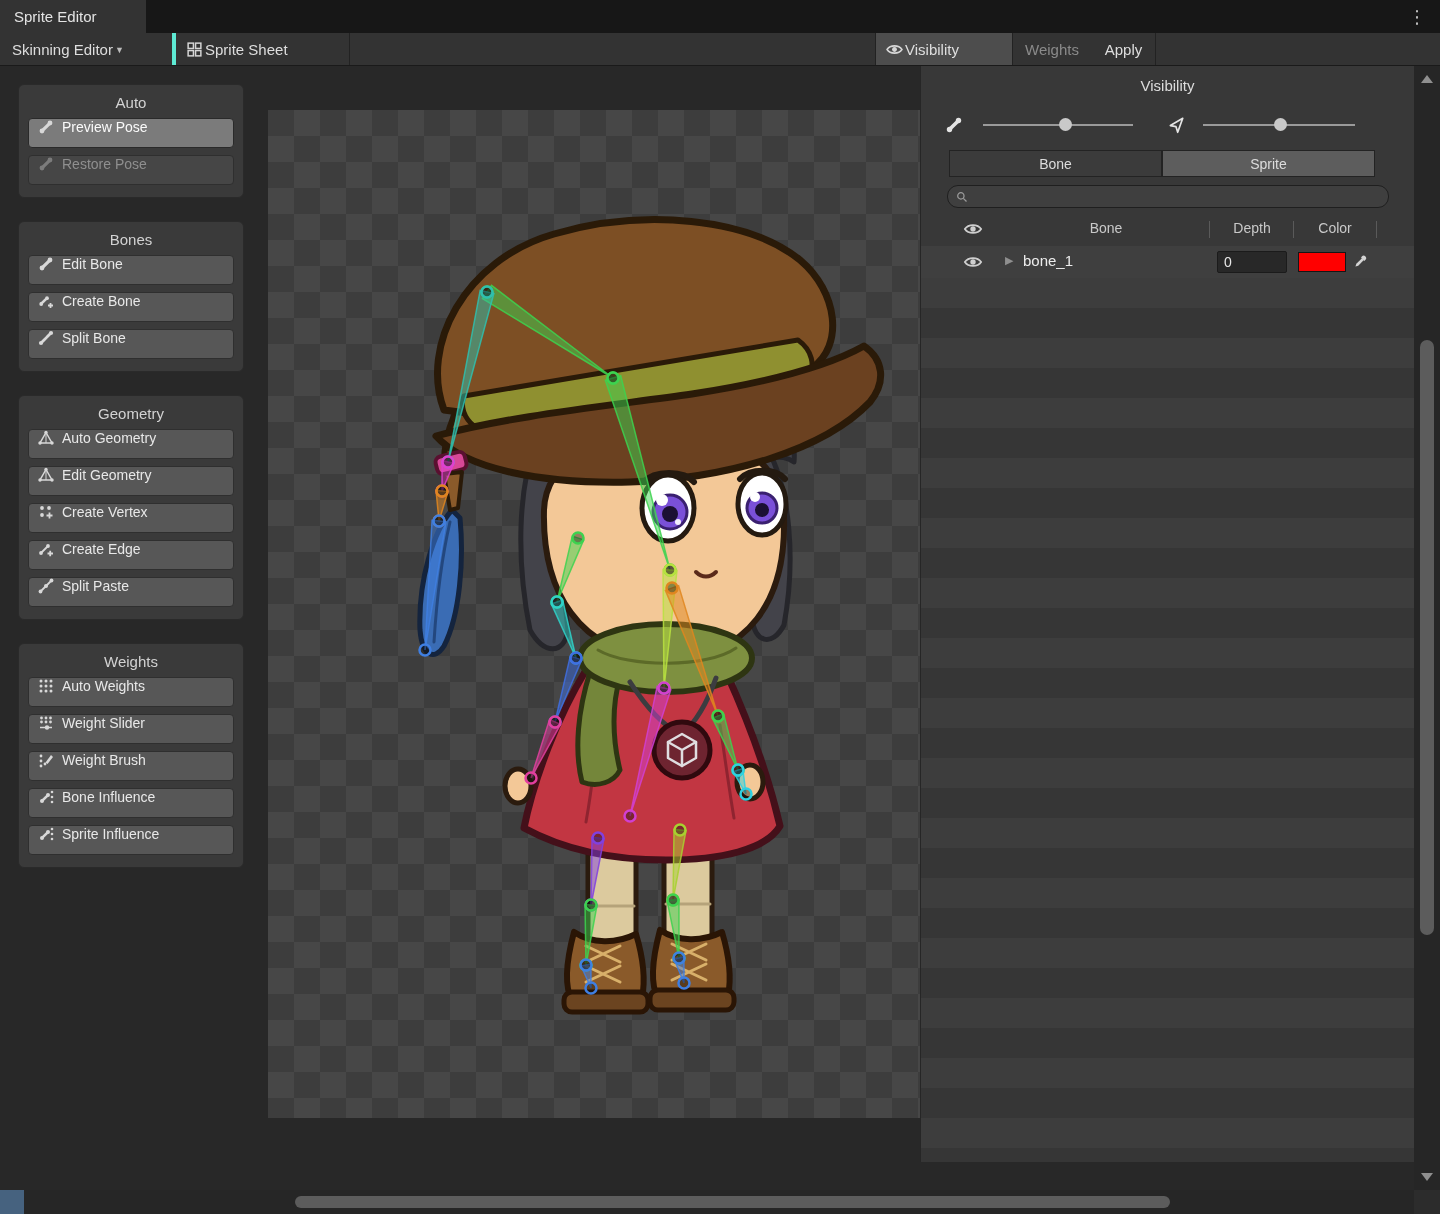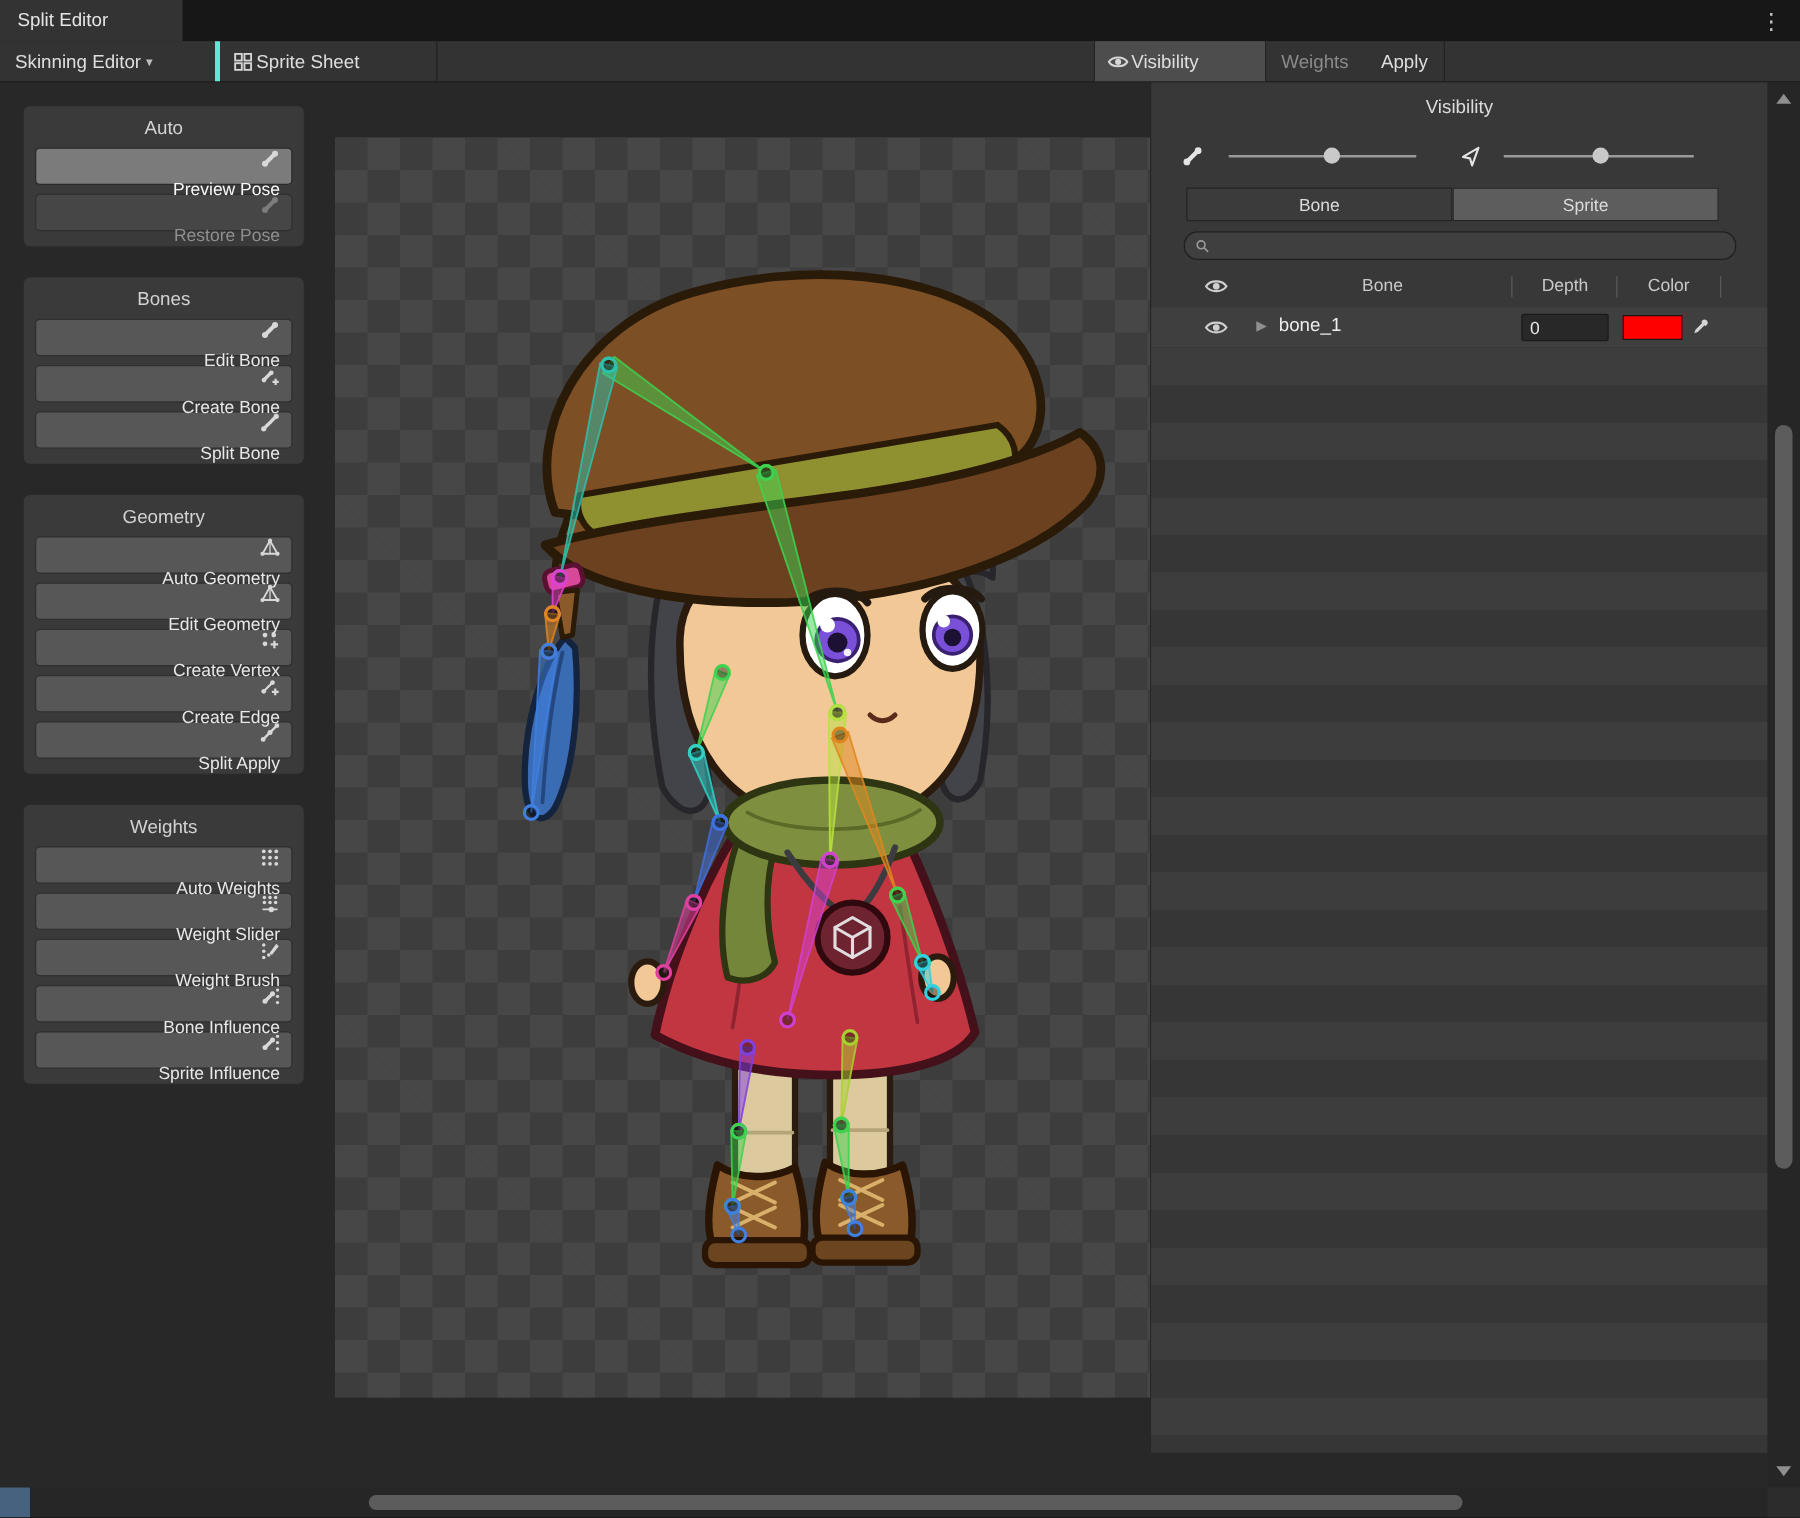--- a/index.html
+++ b/index.html
@@ -36,23 +36,23 @@
   .tb-thumb{position:absolute;width:12px;height:12px;border-radius:50%;background:#c4c4c4;top:43px;}
   .tb-swatch{position:absolute;width:14px;height:14px;top:42px;
              background:linear-gradient(45deg,#5a3f8a 25%,#8a5fd0 25%,#8a5fd0 50%,#5a3f8a 50%,#5a3f8a 75%,#8a5fd0 75%);
              background-size:8px 8px;border:1px solid #2a2a2a;}
 
   
   .toolcol{position:absolute;left:18px;top:84px;width:226px;}
   .tool-group{background:#3a3a3a;border:1px solid #2a2a2a;border-radius:6px;
               padding:2px 4px 12px;margin-bottom:23px;}
   .tg-title{margin:7px 0 5px;text-align:center;font-size:15px;color:#d2d2d2;}
-  .tool-btn{display:flex;align-items:flex-end;gap:8px;height:30px;padding:0 9px;margin:7px 5px 0;
+  .tool-btn{display:flex;align-items:flex-start;gap:8px;height:30px;padding:0 9px;margin:7px 5px 0;
             background:#575757;border:1px solid #2f2f2f;border-radius:4px;
-            color:#e8e8e8;font-size:14px;cursor:default;white-space:nowrap;flex-direction:column;}
+            color:#e8e8e8;font-size:14px;cursor:default;white-space:nowrap;}
   .tool-btn.active{background:#7b7b7b;border-color:#2a2a2a;color:#fafafa;}
   .tool-btn.disabled{background:#464646;color:#8f8f8f;}
   .bicon{width:16px;height:16px;flex:none;color:#d8d8d8;}
   .tool-btn.disabled .bicon{color:#7c7c7c;}
 
   
   .canvas{position:absolute;left:268px;top:110px;width:850px;height:1008px;
           background-color:#3d3d3d;
           background-image:
             linear-gradient(45deg,#474747 25%,transparent 25%,transparent 75%,#474747 75%),
@@ -225,21 +225,21 @@
     <symbol id="s-dart" viewBox="0 0 16 16">
         <path d="M14,2 L3,8.5 L8,9.5 L9.5,14.5 Z" stroke="currentColor" stroke-width="1.5" fill="none" stroke-linejoin="round"></path>
       </symbol>
   </defs>
 </svg>
 
 <div id="stage">
 
   <div class="tabstrip">
     <div class="wintab">
-      <span>Split Editor</span>
+      <span>Sprite Editor</span>
     </div>
     <div class="winmenu">
       <span>⋮</span>
     </div>
   </div>
 
   <div class="toolbar">
     <div class="tb-item tb-dd">
       <span>Skinning Editor</span>
       <span class="tb-caret">▼</span>
@@ -517,21 +517,21 @@
       <div class="tool-btn">
         <svg class="bicon">
             <use href="#s-edge-add"></use>
           </svg>
         <span>Create Edge</span>
       </div>
       <div class="tool-btn">
         <svg class="bicon">
             <use href="#s-edge-split"></use>
           </svg>
-        <span>Split Apply</span>
+        <span>Split Paste</span>
       </div>
     </div>
 
     <div class="tool-group">
       <div class="tg-title">Weights</div>
       <div class="tool-btn">
         <svg class="bicon">
             <use href="#s-dots"></use>
           </svg>
         <span>Auto Weights</span>

